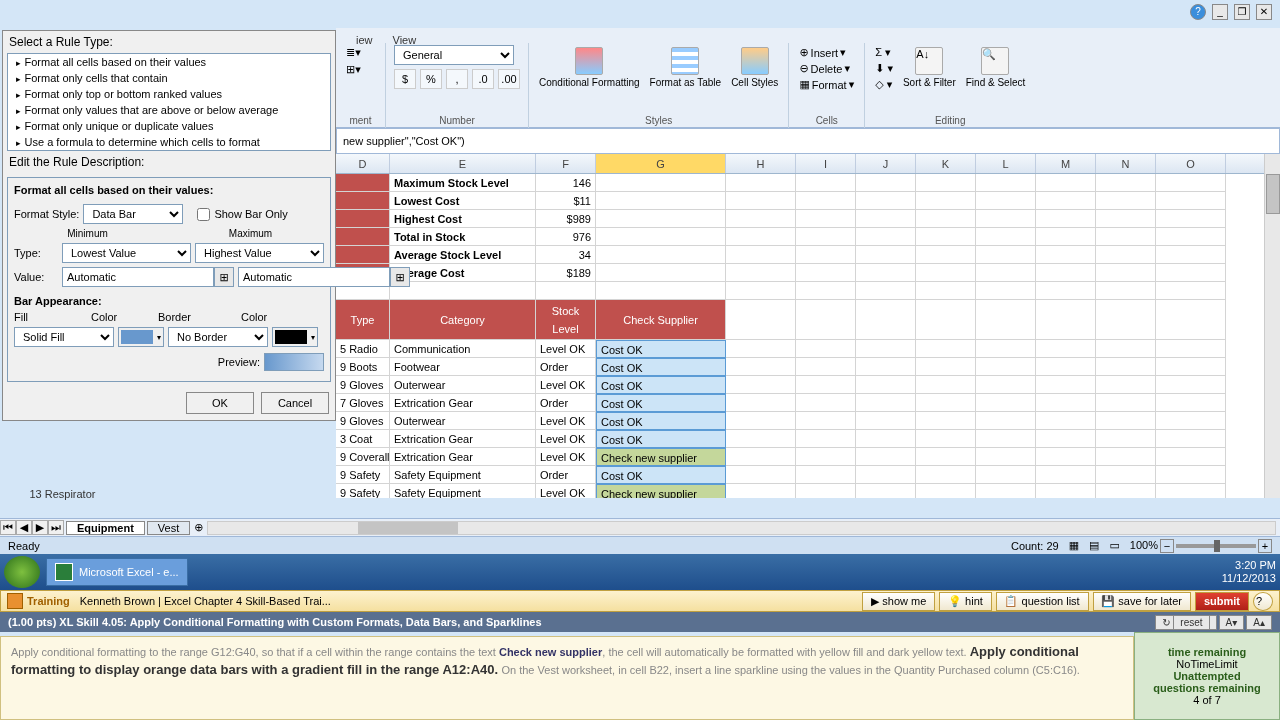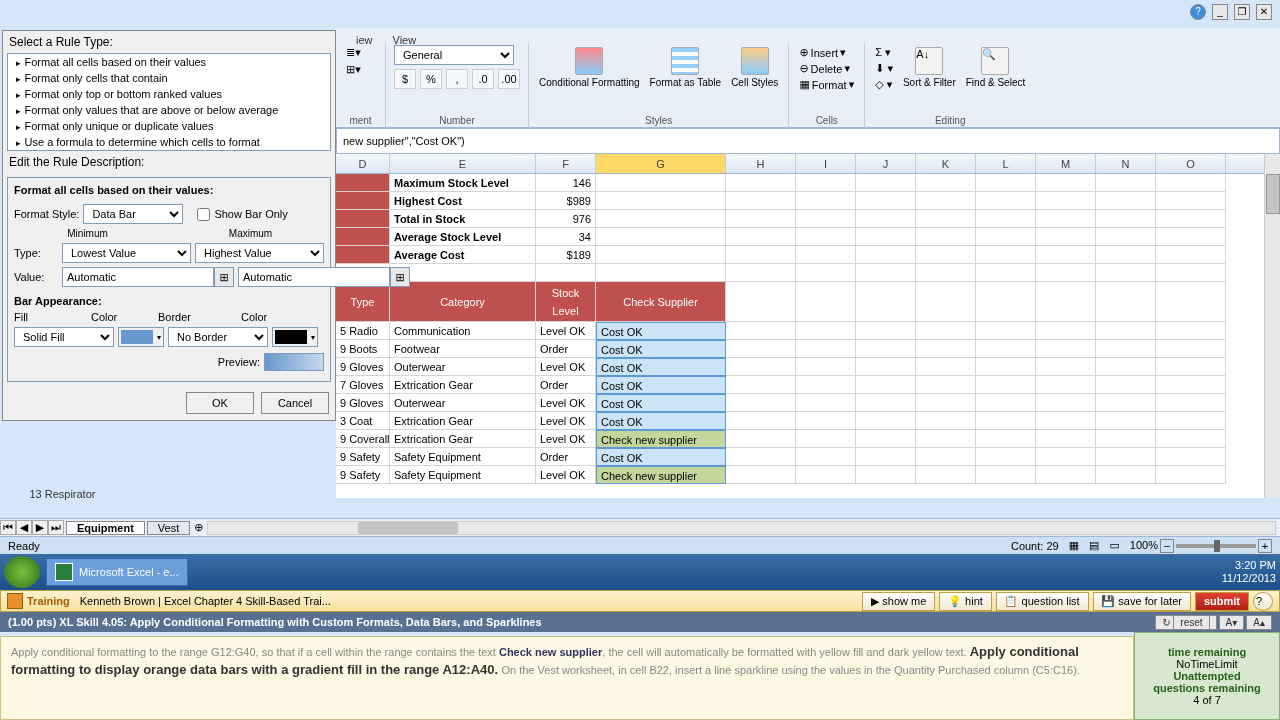--- a/index.html
+++ b/index.html
@@ -299,20 +299,34 @@
         <div class="cI"></div>
         <div class="cJ"></div>
         <div class="cK"></div>
         <div class="cL"></div>
         <div class="cM"></div>
         <div class="cN"></div>
         <div class="cO"></div>
       </div>
       <div class="crow">
         <div class="cD red-block"></div>
+        <div class="cE" style="font-weight:bold">Lowest Cost</div>
+        <div class="cF right">$11</div>
+        <div class="cG"></div>
+        <div class="cH"></div>
+        <div class="cI"></div>
+        <div class="cJ"></div>
+        <div class="cK"></div>
+        <div class="cL"></div>
+        <div class="cM"></div>
+        <div class="cN"></div>
+        <div class="cO"></div>
+      </div>
+      <div class="crow">
+        <div class="cD red-block"></div>
         <div class="cE" style="font-weight:bold">Highest Cost</div>
         <div class="cF right">$989</div>
         <div class="cG"></div>
         <div class="cH"></div>
         <div class="cI"></div>
         <div class="cJ"></div>
         <div class="cK"></div>
         <div class="cL"></div>
         <div class="cM"></div>
         <div class="cN"></div>

